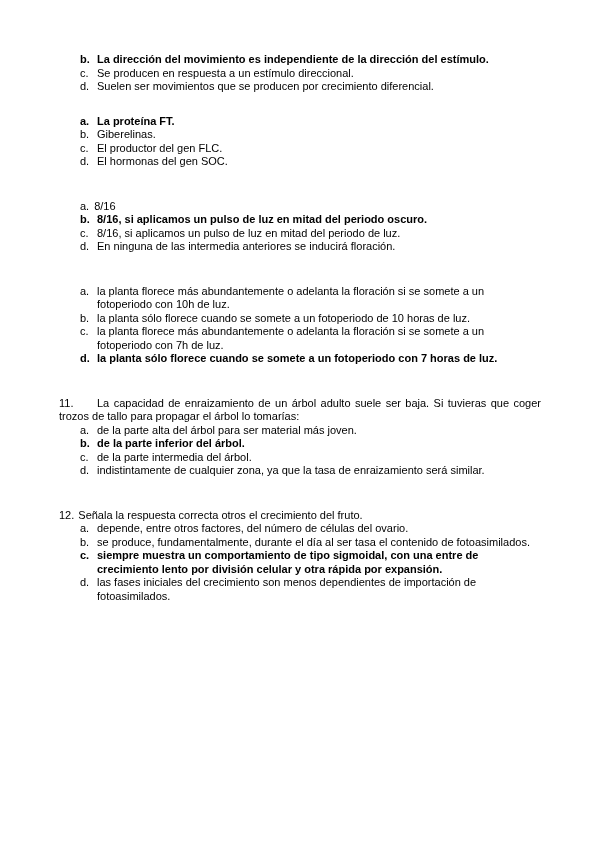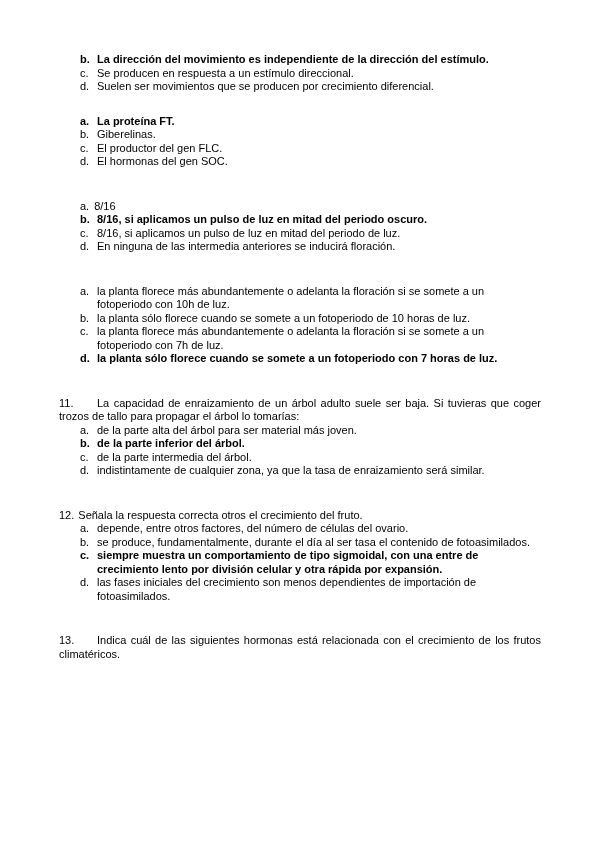--- a/index.html
+++ b/index.html
@@ -135,17 +135,14 @@
         </div>
         <div class="option bold">
           <span class="letter">c.</span>
           <span class="text">siempre muestra un comportamiento de tipo sigmoidal, con una entre de crecimiento lento por división celular y otra rápida por expansión.</span>
         </div>
         <div class="option">
           <span class="letter">d.</span>
           <span class="text">las fases iniciales del crecimiento son menos dependientes de importación de fotoasimilados.</span>
         </div>
       </section>
-      <section class="question">
-        <p class="intro"><span class="qnum">13.</span><span>Indica cuál de las siguientes hormonas está relacionada con el crecimiento de los frutos climatéricos.</span></p>
-      </section>
     </div>
 </main>
 
 </body></html>

